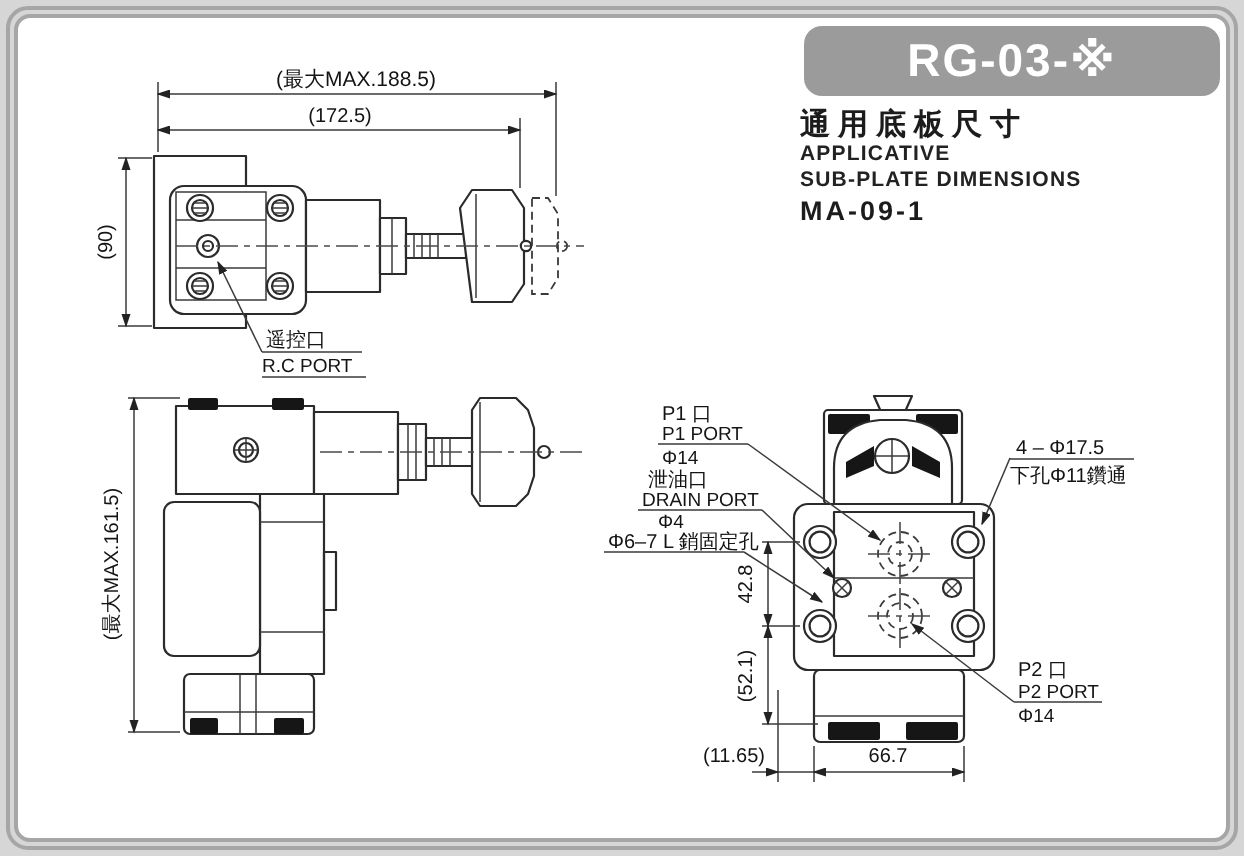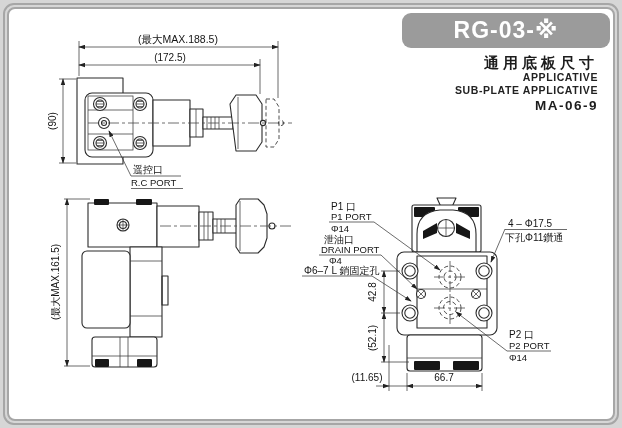--- a/index.html
+++ b/index.html
@@ -14,21 +14,21 @@
   .frame-inner{
     position:absolute;inset:2px;border:2px solid #a6a6a6;border-radius:8px;background:#ffffff;
   }
   .badge{
     position:absolute;left:402px;top:13px;width:208px;height:35px;
     background:#9b9b9b;border-radius:9px;
     display:flex;align-items:center;justify-content:center;
     color:#ffffff;font-size:23px;font-weight:bold;letter-spacing:1px;
   }
   .subtitle{
-    position:absolute;left:380px;top:55px;width:218px;text-align:right;color:#1c1c1c;
+    position:absolute;left:400px;top:55px;width:218px;text-align:left;color:#1c1c1c;
   }
   .sub-cn{font-size:15px;font-weight:bold;letter-spacing:4px;line-height:16px;}
   .sub-en{font-size:10.5px;letter-spacing:0.6px;line-height:13px;color:#222;font-weight:bold;}
   .sub-model{font-size:13.5px;font-weight:bold;letter-spacing:1.5px;line-height:15px;margin-top:1px;}
   .sub-ref{font-size:11px;line-height:13px;}
   svg{position:absolute;left:0;top:0;}
   svg text{font-family:"Liberation Sans","DejaVu Sans",sans-serif;fill:#141414;}
   .ln{stroke:#2b2b2b;stroke-width:1.1;fill:none;stroke-linejoin:round;}
   .lnF{stroke:#2b2b2b;stroke-width:1.1;fill:#ffffff;stroke-linejoin:round;}
   .thin{stroke:#3a3a3a;stroke-width:0.75;fill:none;}
@@ -47,22 +47,22 @@
   <div class="frame-inner"></div>
 </div>
 
 <div class="badge">
   <span>RG-03-※</span>
 </div>
 
 <div class="subtitle">
   <div class="sub-cn">通用底板尺寸</div>
   <div class="sub-en">APPLICATIVE</div>
-  <div class="sub-en">SUB-PLATE APPLICATIVE</div>
-  <div class="sub-model">MA-06-9</div>
+  <div class="sub-en">SUB-PLATE DIMENSIONS</div>
+  <div class="sub-model">MA-09-1</div>
 </div>
 
 <svg width="622" height="428" viewBox="0 0 622 428">
   <defs>
     <marker id="ae" markerWidth="9" markerHeight="7" refX="8" refY="3" orient="auto">
         <path d="M0,0L9,3L0,6Z" fill="#222"></path>
       </marker>
     <marker id="as" markerWidth="9" markerHeight="7" refX="1" refY="3" orient="auto">
         <path d="M9,0L0,3L9,6Z" fill="#222"></path>
       </marker>

